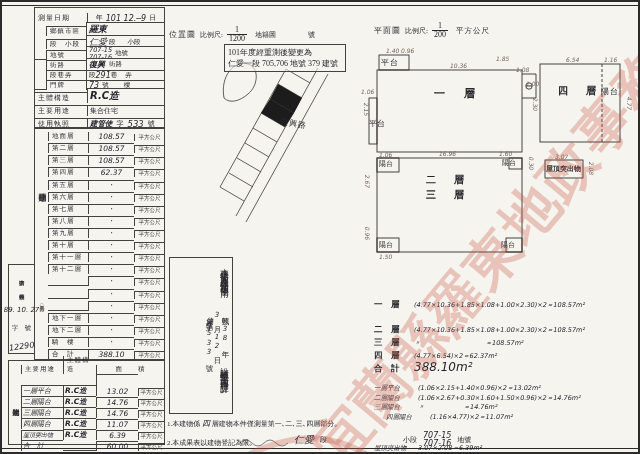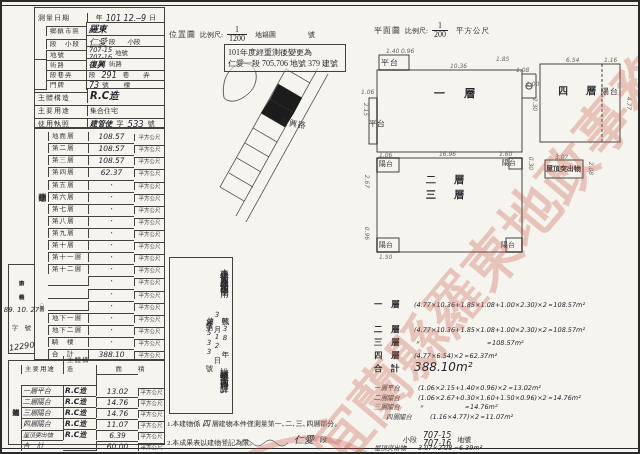--- a/index.html
+++ b/index.html
@@ -135,21 +135,21 @@
       <div style="flex:1;display:flex;flex-direction:column;">
         <div class="row" style="height:10px;">
           <div class="cell lab pr" style="width:40px;font-size:6.5px;">街路</div>
           <div class="cell val" style="flex:1;gap:4px;">
             <span class="hw stamp" style="font-size:8px;">復興</span>
             <span class="pr" style="font-size:6.5px;">街路</span>
           </div>
         </div>
         <div class="row" style="height:10px;">
           <div class="cell lab pr" style="width:40px;font-size:6.5px;">段巷弄</div>
-          <div class="cell val" style="flex:1;gap:6px;">
+          <div class="cell val" style="flex:1;gap:0;">
             <span class="pr" style="font-size:6.5px;">段</span>
             <span class="hw" style="font-size:8px;">291</span>
             <span class="pr" style="font-size:6.5px;">巷</span>
             <span class="pr" style="font-size:6.5px;margin-left:8px;">弄</span>
           </div>
         </div>
         <div class="row" style="height:10px;">
           <div class="cell lab pr" style="width:40px;font-size:6.5px;">門牌</div>
           <div class="cell val" style="flex:1;gap:3px;">
             <span class="hw" style="font-size:8px;">73</span>

